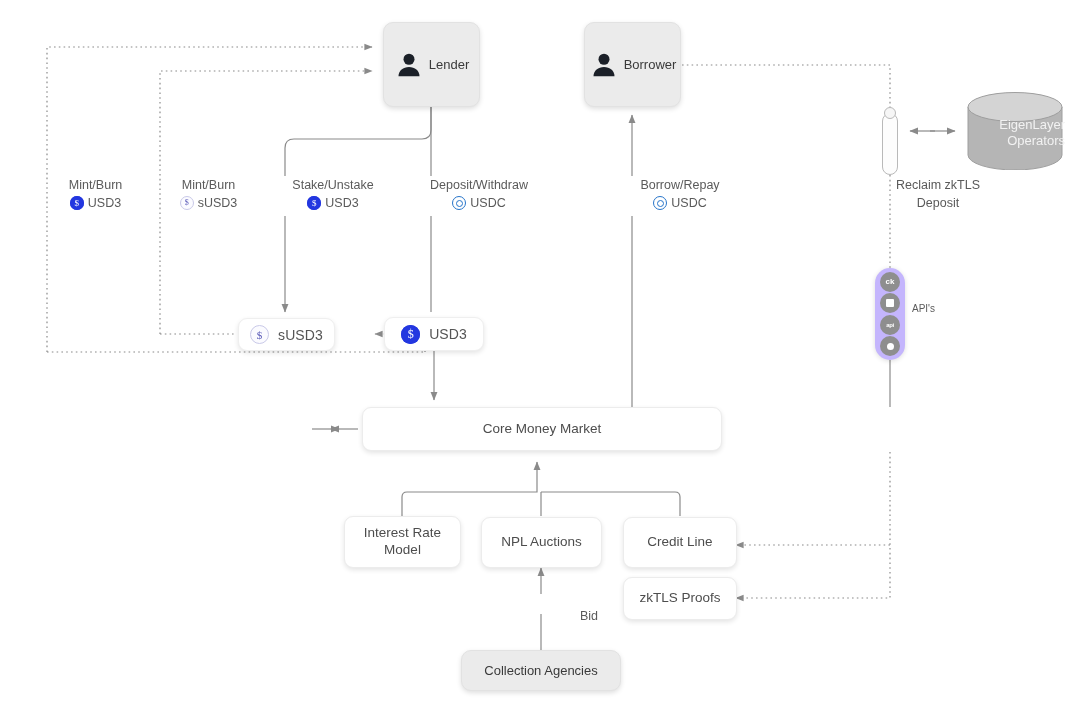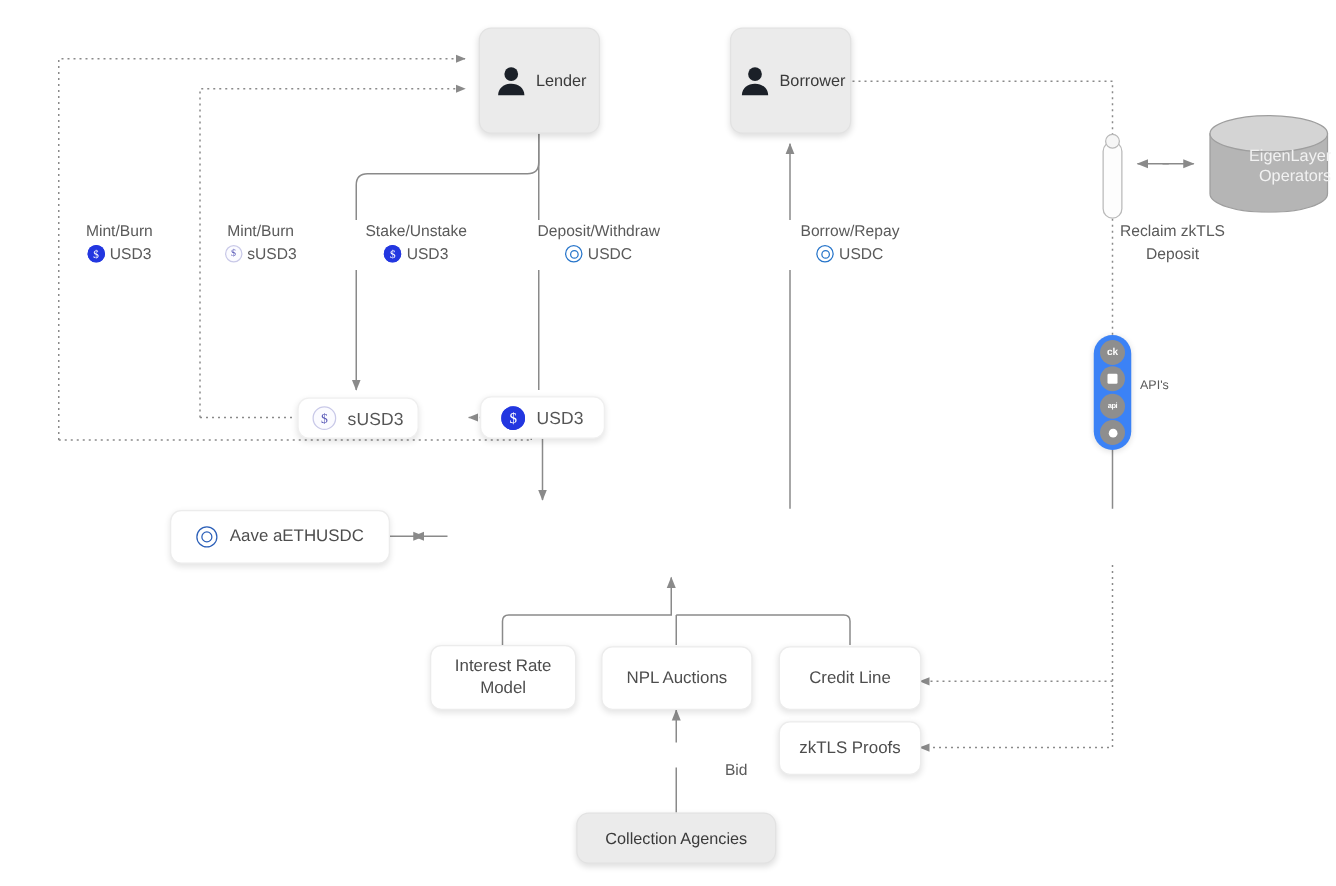--- a/index.html
+++ b/index.html
@@ -73,21 +73,21 @@
     background:#fdfdfd;border:1.6px solid #b9b9b9;box-sizing:border-box;
   }
   .wrapper-knob{
     position:absolute;width:12px;height:12px;border-radius:50%;
     background:#f6f6f6;border:1.5px solid #b9b9b9;box-sizing:border-box;
   }
 
   
   .api-cap{
     position:absolute;width:30px;height:92px;border-radius:15px;
-    background:#3b82f6;box-shadow:0 1px 5px rgba(0,0,0,.14);
+    background:#c4b5fd;box-shadow:0 1px 5px rgba(0,0,0,.14);
     display:flex;flex-direction:column;align-items:center;justify-content:space-around;
     padding:3px 0;box-sizing:border-box;
   }
   .api-ico{width:20px;height:20px;border-radius:50%;background:#8e8e8e;
     display:flex;align-items:center;justify-content:center;color:#fff;font-size:8px;font-weight:bold;}
   .api-ico.sq::after{content:"";width:8px;height:8px;background:#fff;border-radius:1px;}
   .api-ico.dot::after{content:"";width:7px;height:7px;background:#fff;border-radius:50%;}
   .api-ico.bars{font-size:6px;letter-spacing:-.4px;}
   .api-label{position:absolute;font-size:10px;color:#5a5a5a;}
 
@@ -228,25 +228,24 @@
   <div class="node pill" style="left:238px;top:318px;width:97px;height:33px;">
     <span class="coin coin-susd3"></span>
     <span class="tname">sUSD3</span>
   </div>
 
   <div class="node pill" style="left:384px;top:317px;width:100px;height:34px;">
     <span class="coin coin-usd3"></span>
     <span class="tname">USD3</span>
   </div>
 
-  <div class="node card" style="left:136px;top:408px;width:176px;height:43px;gap:10px;">
-    <span class="coin coin-aave"></span>
-    <span>Aave aETHUSDC</span>
-  </div>
-
+
+  <div class="node card" style="left:362px;top:407px;width:360px;height:44px;">
+    <span>Core Money Market</span>
+  </div>
 
 
   <div class="node card" style="left:344px;top:516px;width:117px;height:52px;">
     <span>Interest Rate Model</span>
   </div>
 
   <div class="node card" style="left:481px;top:517px;width:121px;height:51px;">
     <span>NPL Auctions</span>
   </div>
 

